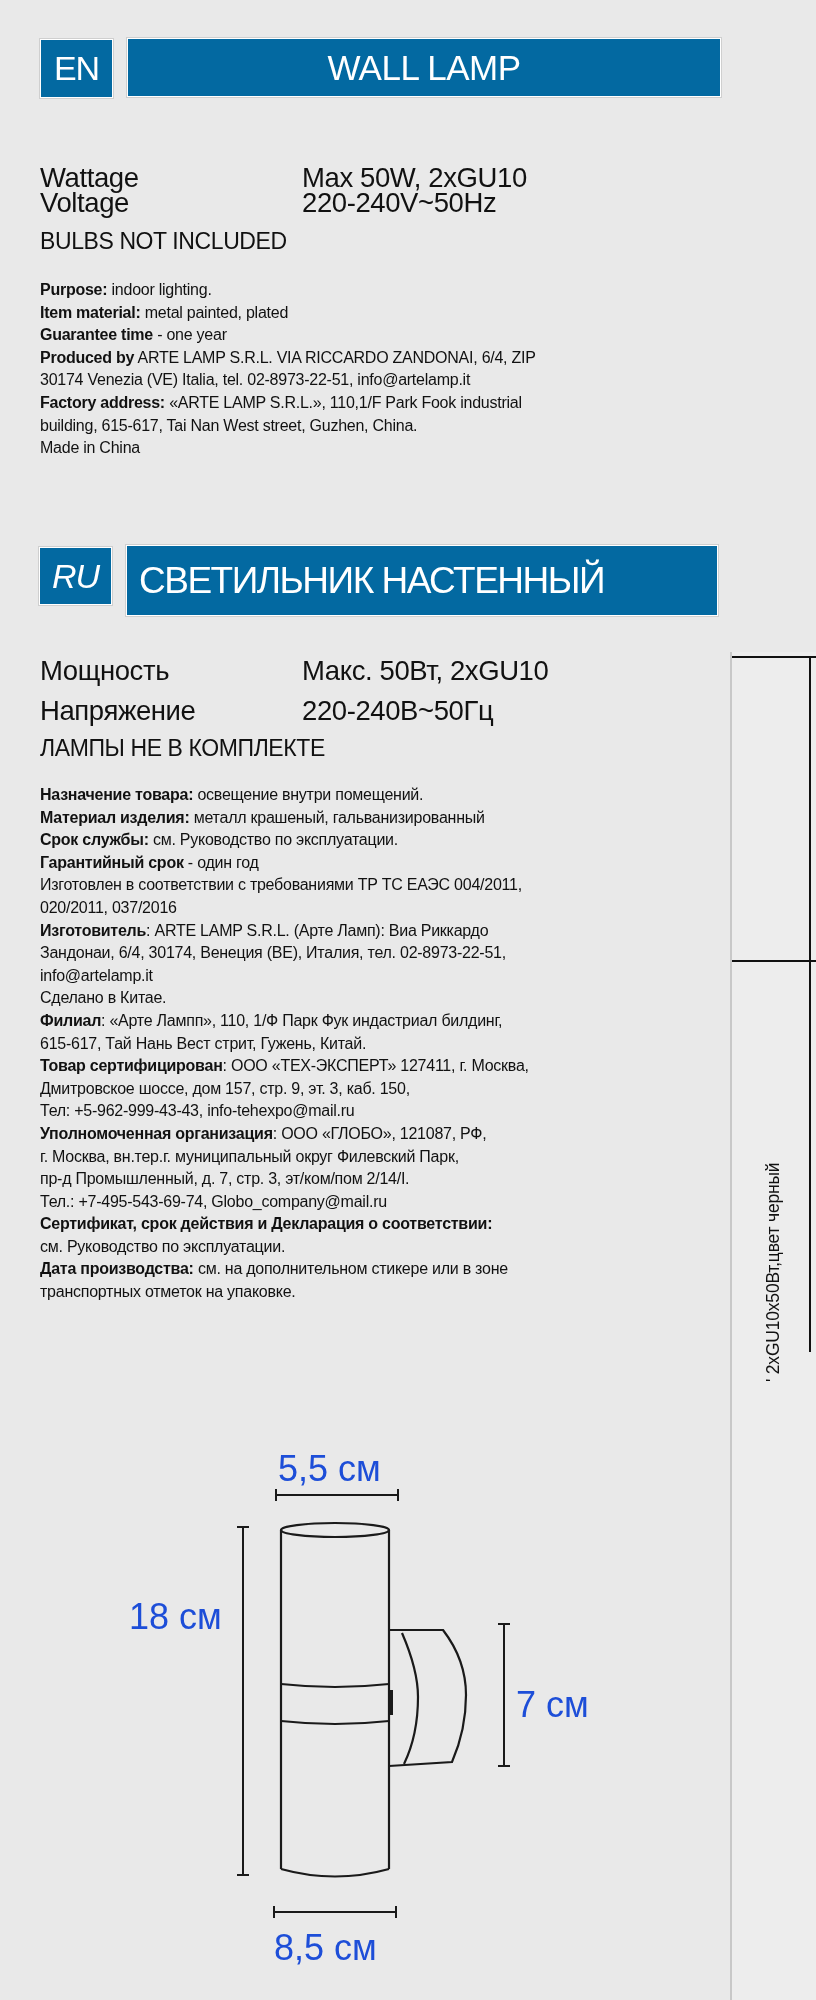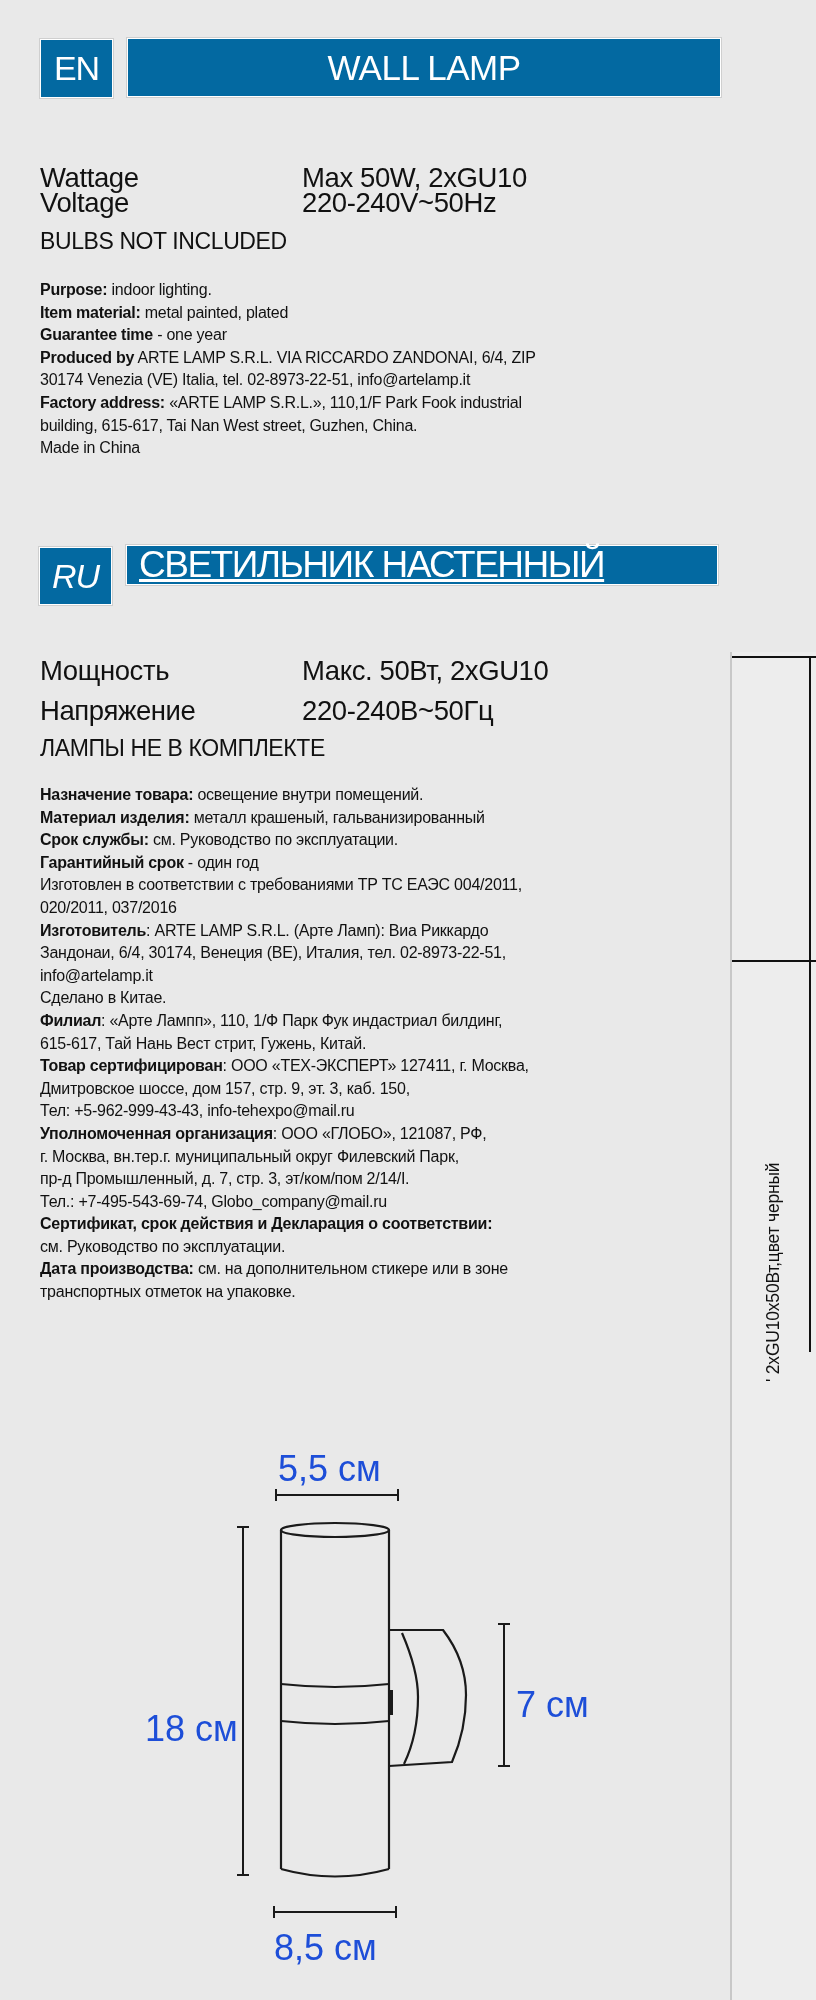--- a/index.html
+++ b/index.html
@@ -64,21 +64,21 @@
   <span class="line"><b>Produced by</b><span> ARTE LAMP S.R.L. VIA RICCARDO ZANDONAI, 6/4, ZIP</span></span>
   <span class="line"><b></b><span>30174 Venezia (VE) Italia, tel. 02-8973-22-51, info@artelamp.it</span></span>
   <span class="line"><b>Factory address:</b><span> «ARTE LAMP S.R.L.», 110,1/F Park Fook industrial</span></span>
   <span class="line"><b></b><span>building, 615-617, Tai Nan West street, Guzhen, China.</span></span>
   <span class="line"><b></b><span>Made in China</span></span>
 </div>
 
 <div class="hdr-box lang" style="left:39px; top:547px; width:71px; height:56px;font-style:italic;">
   <span>RU</span>
 </div>
-<div class="hdr-box title-ru" style="left:126px; top:545px; width:592px; height:40px;text-decoration:underline;">
+<div class="hdr-box title-ru" style="left:126px; top:545px; width:592px; height:71px;">
   <span>СВЕТИЛЬНИК НАСТЕННЫЙ</span>
 </div>
 
 <div class="strip-panel"></div>
 <div class="strip-topline"></div>
 <div class="strip-vline"></div>
 <div class="strip-hline"></div>
 <div class="strip-text">' 2xGU10x50Вт,цвет черный</div>
 
 <div class="spec-row" style="top:655px;">
@@ -151,15 +151,15 @@
     <path d="M281 244 Q335 250 389 244"></path>
     <path d="M281 281 Q335 287 389 281"></path>
 
     <path d="M389 190 L443 190 Q466 220 466 255 Q466 290 452 322 L389 326"></path>
     <path d="M402 193 Q418 230 418 257 Q418 295 404 324"></path>
     <rect x="388" y="250" width="5" height="25" fill="#1a1a1a" stroke="none"></rect>
   </g>
 </svg>
 
 <div class="dim" style="left:278px; top:1448px;">5,5 см</div>
-<div class="dim" style="left:129px; top:1708px;margin-left:16px;">18 см</div>
+<div class="dim" style="left:129px; top:1596px;">18 см</div>
 <div class="dim" style="left:516px; top:1684px;">7 см</div>
 <div class="dim" style="left:274px; top:1927px;">8,5 см</div>
 
 </body></html>

